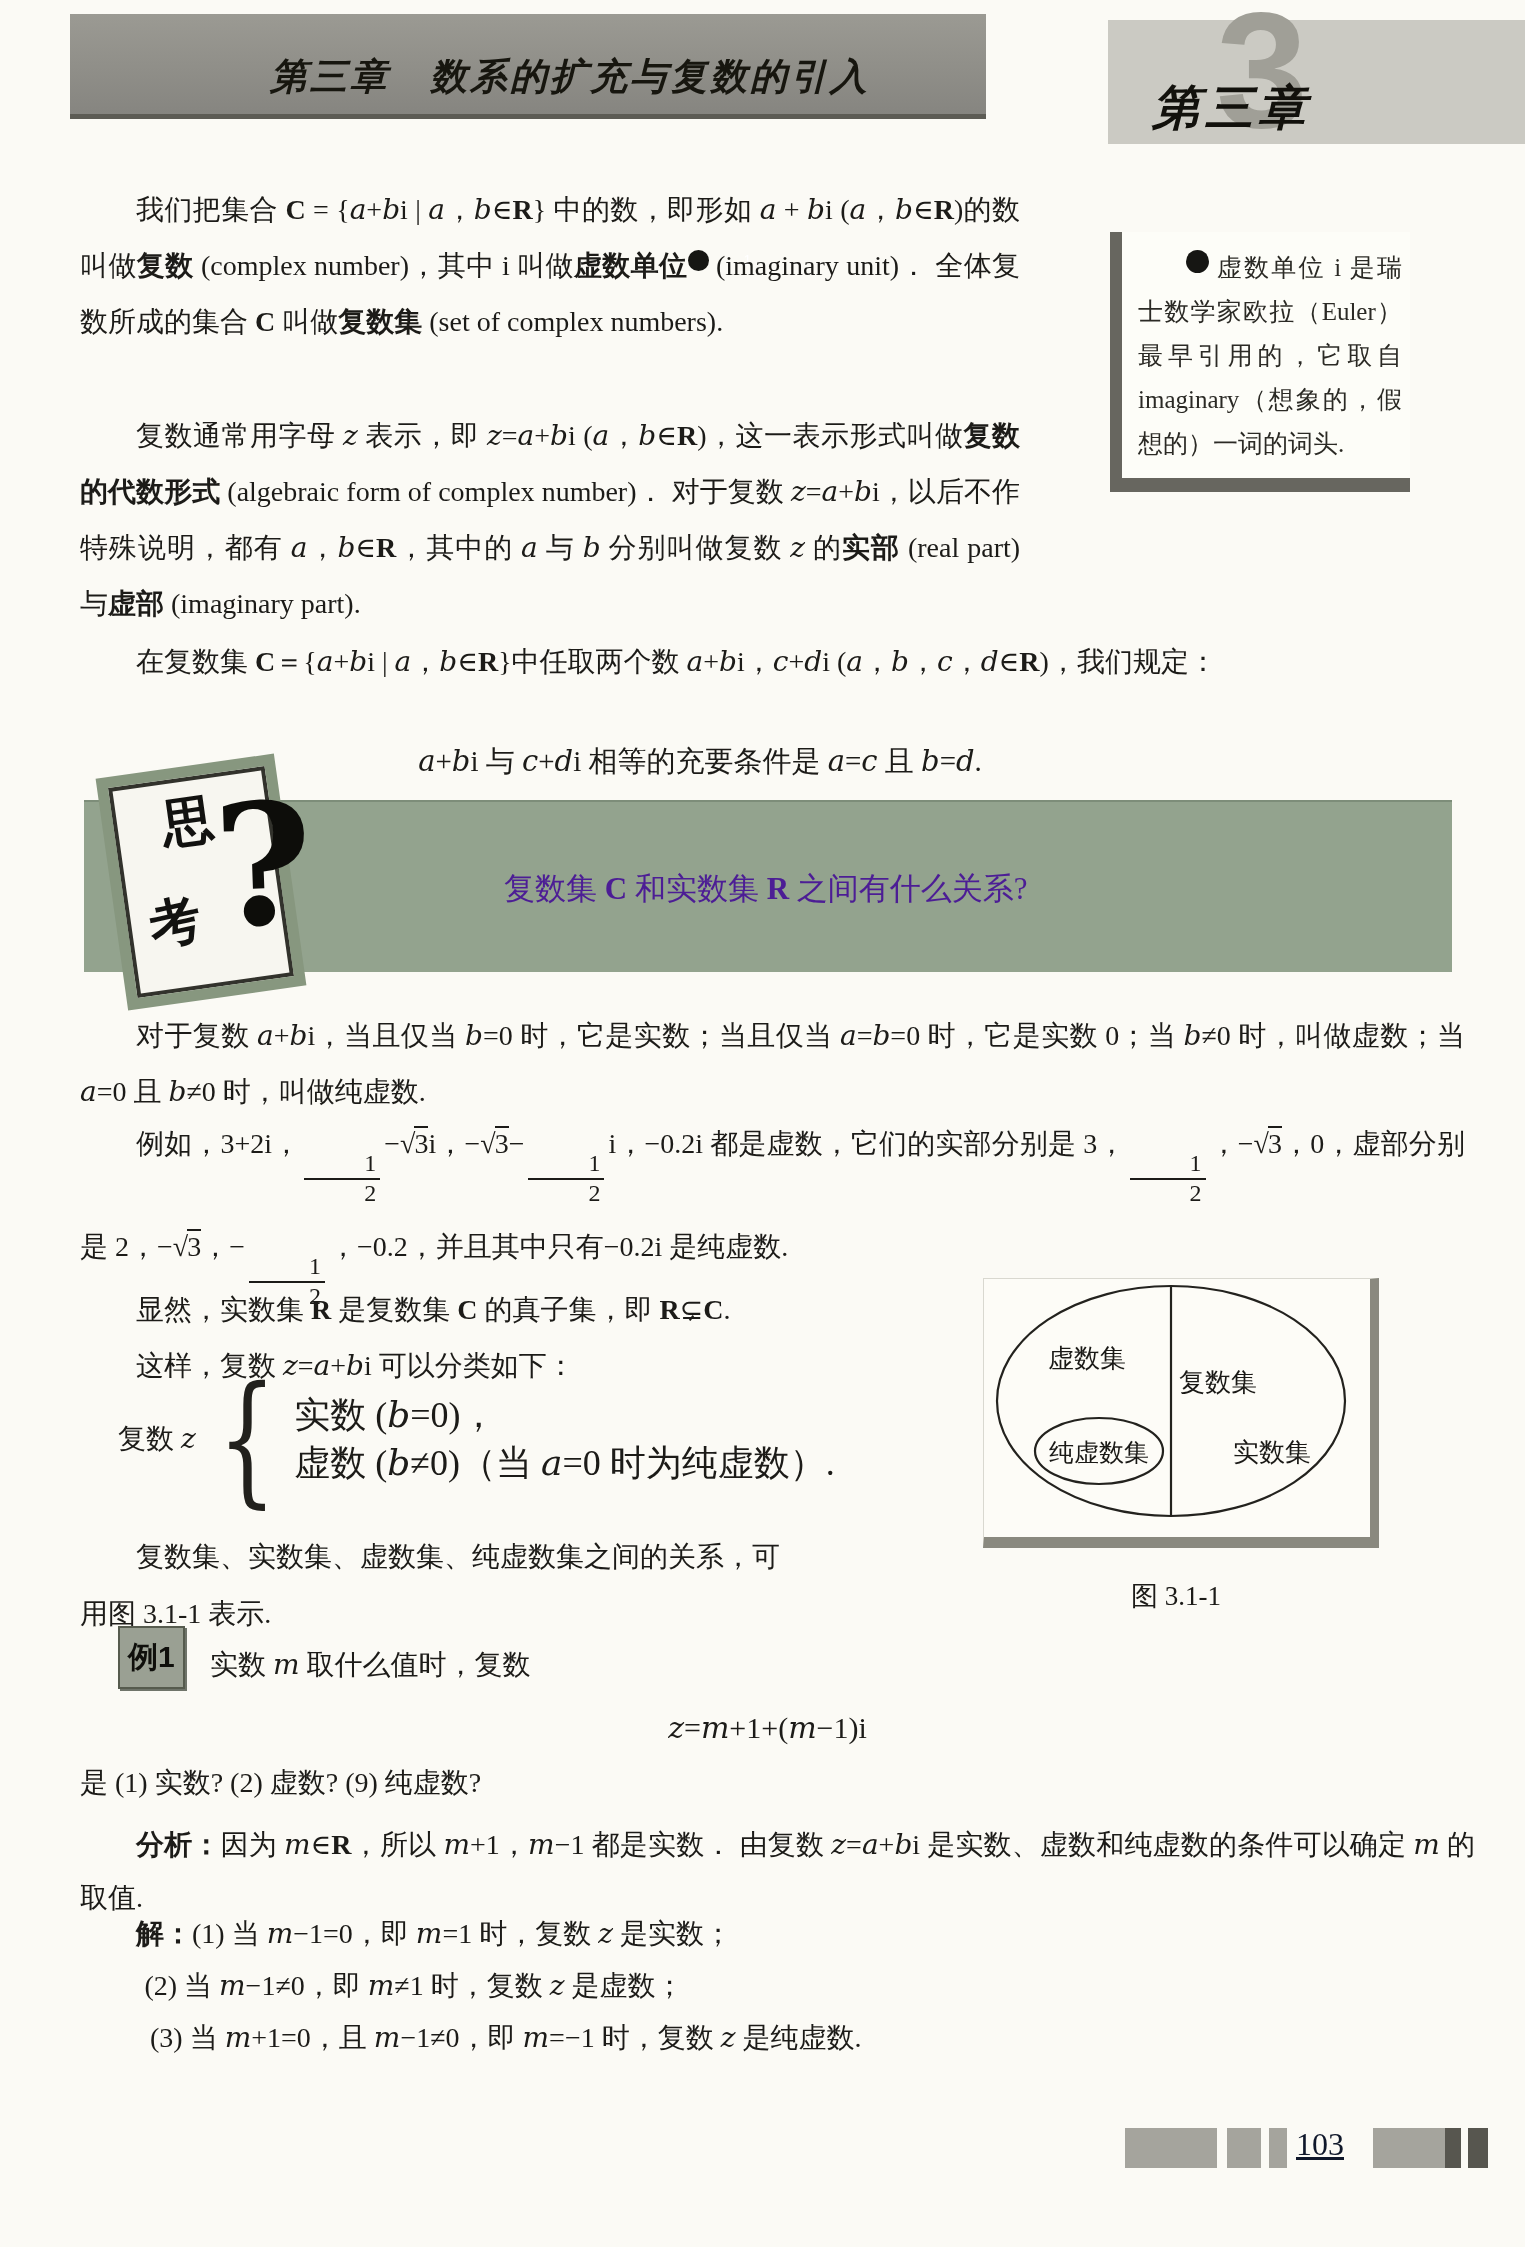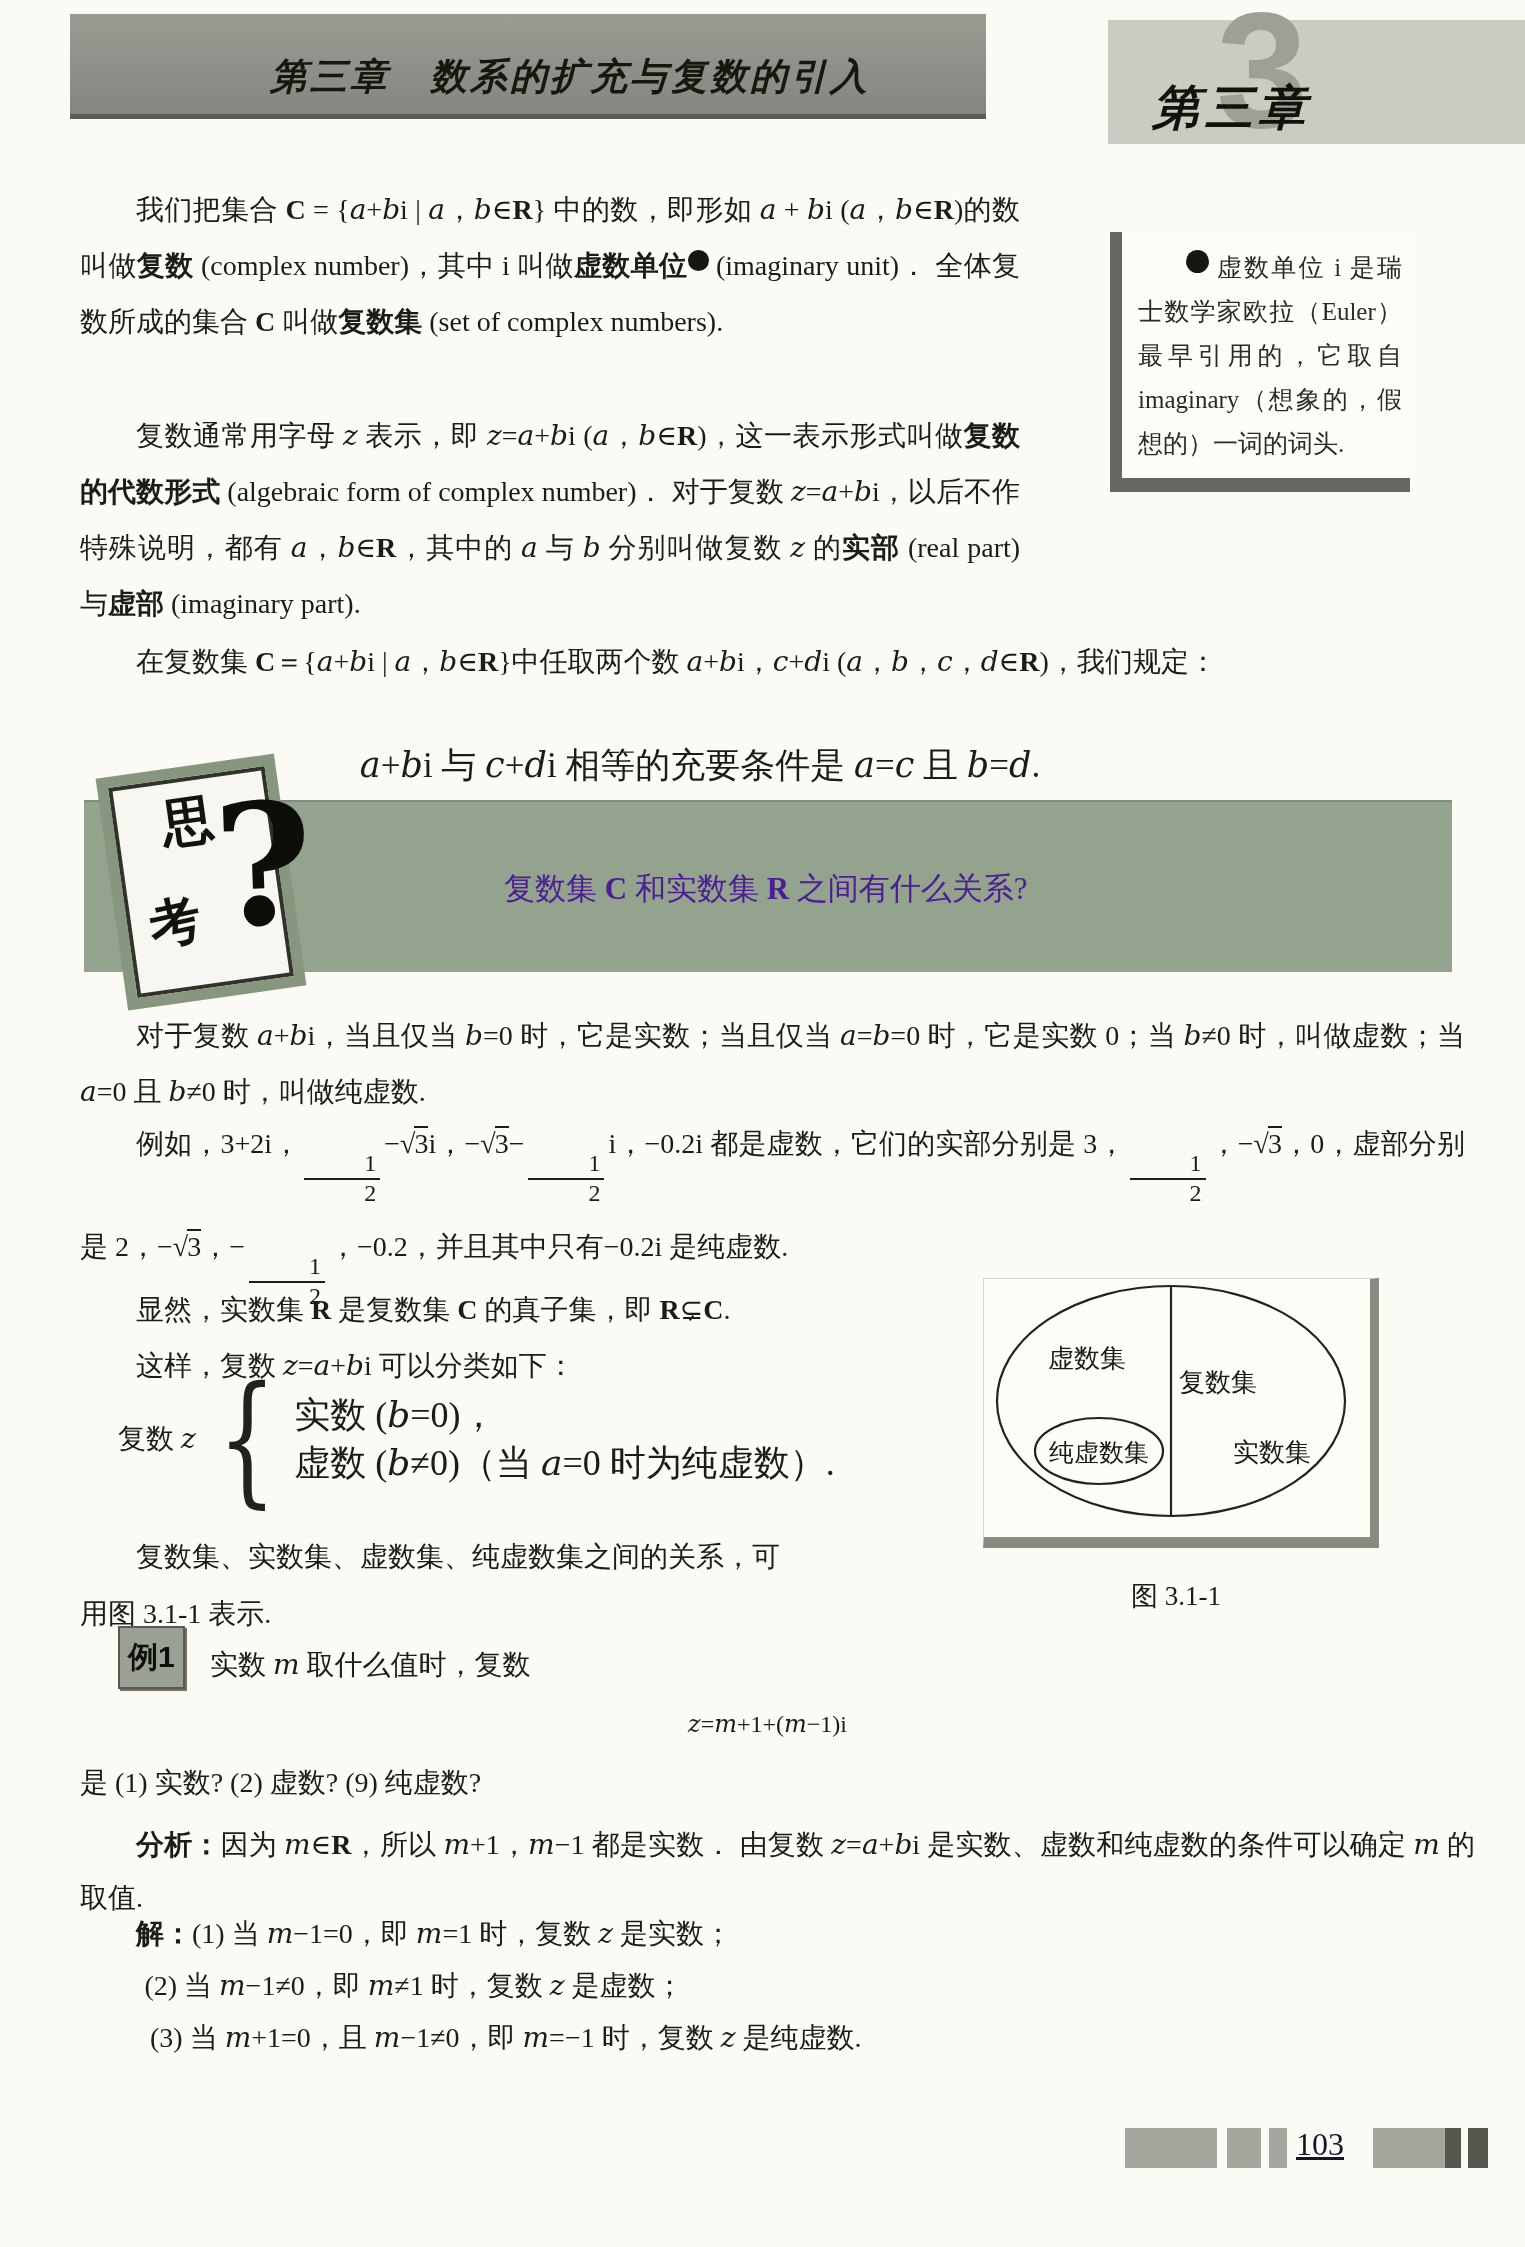--- a/index.html
+++ b/index.html
@@ -34,21 +34,21 @@
   .sqrt .rad{margin-right:-1px;}
 
   
   #margin-note{position:absolute;left:1110px;top:232px;width:264px;background:#fdfdf8;
     border-left:12px solid #67665f;border-bottom:14px solid #67665f;
     padding:14px 8px 12px 16px;font-size:25px;line-height:44px;text-align:justify;color:#2b2a25;}
   #margin-note .first{text-indent:1.9em;}
   #margin-note .ref{width:23px;height:23px;line-height:23px;font-size:15px;margin-right:6px;}
 
   
-  #equality{position:absolute;left:150px;top:742px;width:1100px;font-size:35px;text-align:center;}
+  #equality{position:absolute;left:150px;top:742px;width:1100px;font-size:29px;text-align:center;}
 
   
   #think-box{position:absolute;left:84px;top:800px;width:1368px;height:172px;background:#93a38e;
     box-shadow:0 2px 0 #7d8d79 inset;}
   #think-icon{position:absolute;left:38px;top:-24px;width:150px;height:204px;background:#f7f6f0;
     border:4px solid #32322c;outline:11px solid #87977f;transform:rotate(-8deg);}
   .think-char1{position:absolute;left:44px;top:6px;font-size:52px;font-weight:bold;color:#121210;}
   .think-char2{position:absolute;left:18px;top:104px;font-size:52px;font-weight:bold;color:#121210;transform:rotate(-4deg);}
   #think-qmark{position:absolute;right:-38px;top:10px;font-size:168px;line-height:1;font-weight:bold;
     color:#0d0d0a;font-family:"DejaVu Serif",serif;transform:rotate(6deg);}
@@ -65,21 +65,21 @@
   
   #figure-box{position:absolute;left:983px;top:1278px;width:386px;height:258px;background:#fdfcf7;
     border:1px solid #d9d8d0;border-right:9px solid #8a897f;border-bottom:11px solid #8a897f;}
   #figure-caption{position:absolute;left:983px;top:1578px;width:386px;text-align:center;font-size:27px;}
 
   
   #example-badge{position:absolute;left:118px;top:1626px;background:#9aa093;color:#0f0f0b;
     font-family:"Liberation Sans","DejaVu Sans",sans-serif;font-weight:bold;font-size:30px;
     padding:9px 8px;border:2px solid #565b4e;box-shadow:2px 2px 0 #6f746a;}
   #example-intro{position:absolute;left:210px;top:1646px;font-size:28px;}
-  #example-formula{position:absolute;left:80px;top:1710px;width:1375px;text-align:center;font-size:24px;}
+  #example-formula{position:absolute;left:80px;top:1710px;width:1375px;text-align:center;font-size:30px;}
   #example-question{position:absolute;left:80px;top:1764px;font-size:28px;}
 
   
   #footer{position:absolute;left:0;top:2126px;width:1525px;height:44px;}
   .fblock{position:absolute;top:2px;height:40px;background:#a5a49d;}
   .fdark{background:#57564f;}
   #page-number{position:absolute;left:1296px;top:0;font-size:32px;color:#0f172a;text-decoration:underline;}
 </style>
 </head>
 <body>

